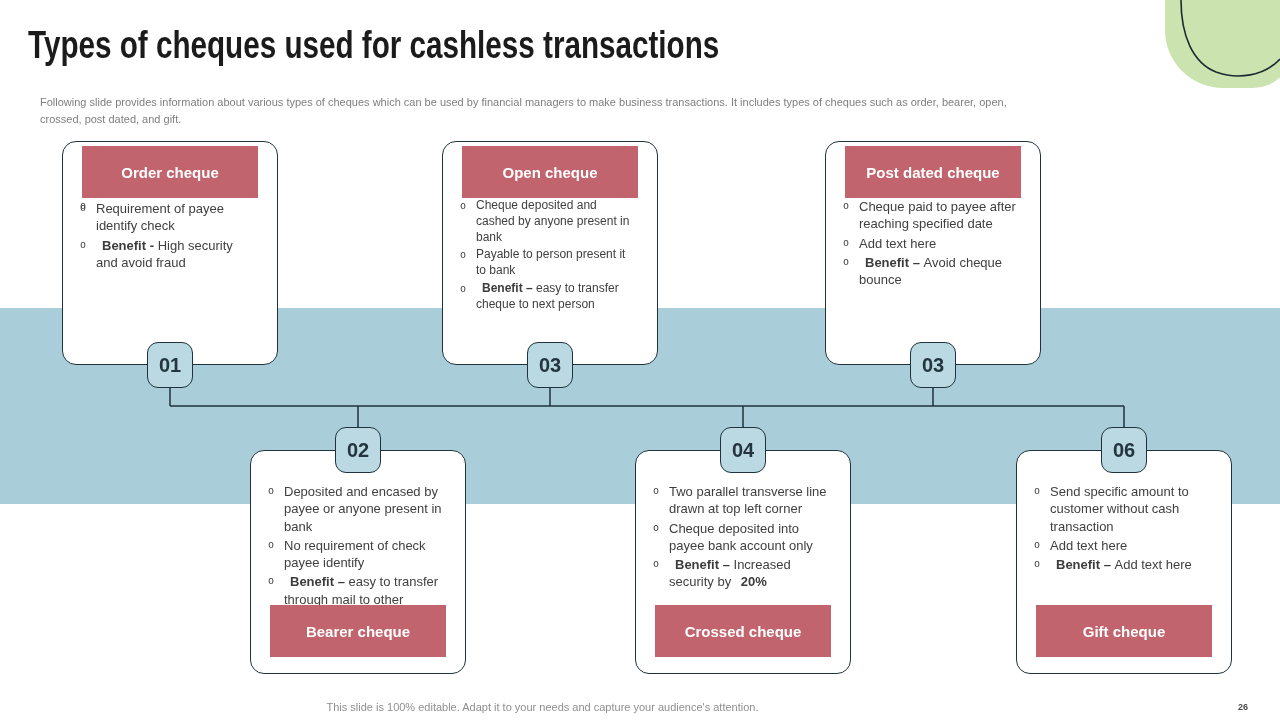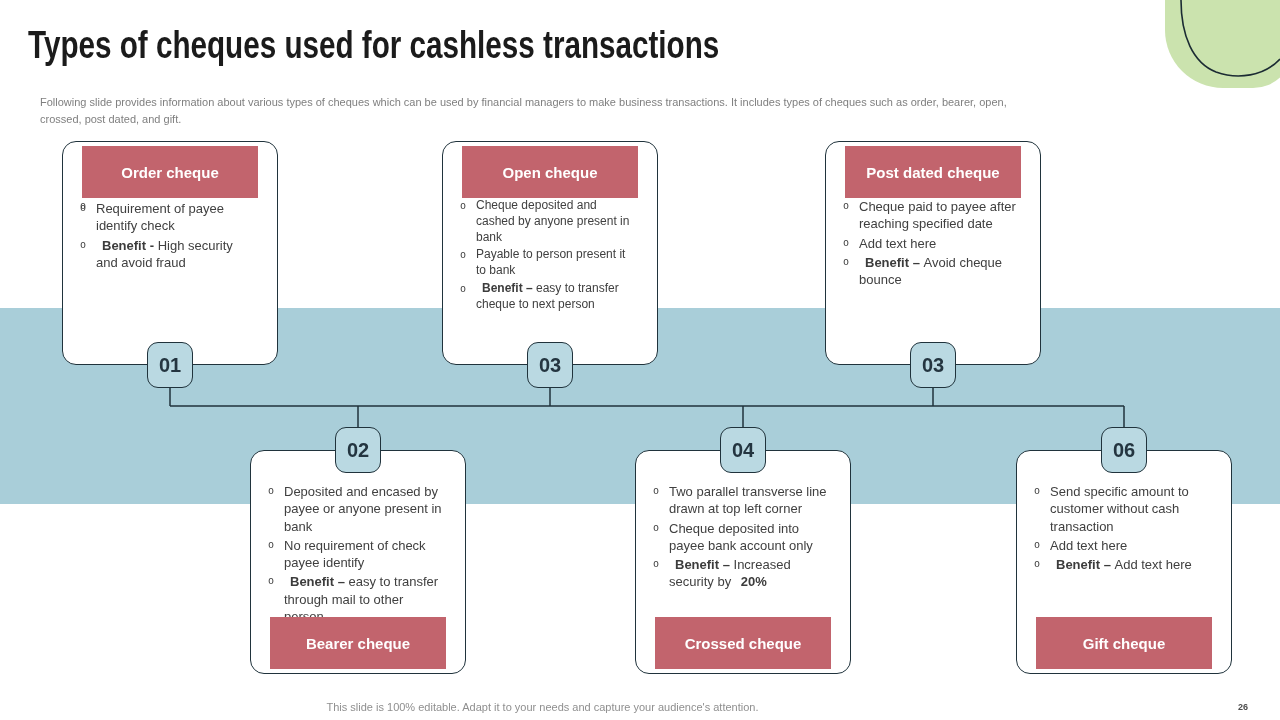--- a/index.html
+++ b/index.html
@@ -25,21 +25,21 @@
     border:1.5px solid #20333c;border-radius:14px;z-index:2;box-sizing:border-box;}
   .pos-1{left:62px;top:141px;}
   .pos-3{left:442px;top:141px;}
   .pos-5{left:825px;top:141px;}
   .pos-2{left:250px;top:450px;}
   .pos-4{left:635px;top:450px;}
   .pos-6{left:1016px;top:450px;}
   .card-bar{position:absolute;left:19px;right:19px;height:52px;background:var(--rose,#c2646d);
     display:flex;align-items:center;justify-content:center;z-index:2;}
   .card.top .card-bar{top:4px;}
-  .card.bottom .card-bar{bottom:4px;}
+  .card.bottom .card-bar{bottom:16px;}
   .card-bar span{color:#ffffff;font-weight:bold;font-size:15px;}
   .card-body{position:absolute;left:15px;right:22px;margin:0;padding:0;list-style:none;
     font-size:13px;line-height:1.33;color:#404040;}
   .card.top .card-body{top:56px;}
   .card.bottom .card-body{top:32px;}
   .pos-3 .card-body{font-size:12px;line-height:1.32;}
   .card-body li{position:relative;padding-left:18px;margin:0 0 2px 0;}
   .blt{position:absolute;left:2px;top:1px;font-family:"DejaVu Sans Mono",monospace;
     font-size:10px;color:#404040;}
   .card-body b{font-weight:bold;color:#3c3c3c;padding-left:6px;}

